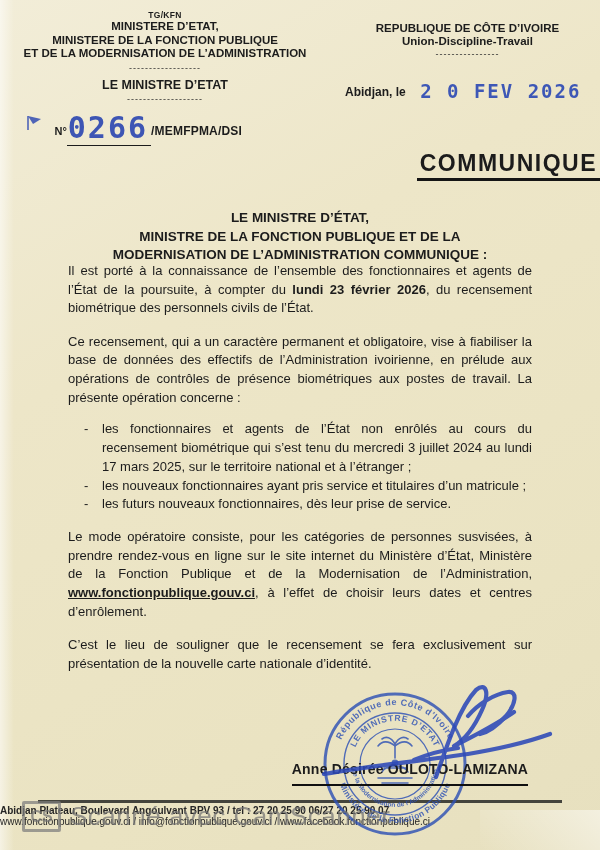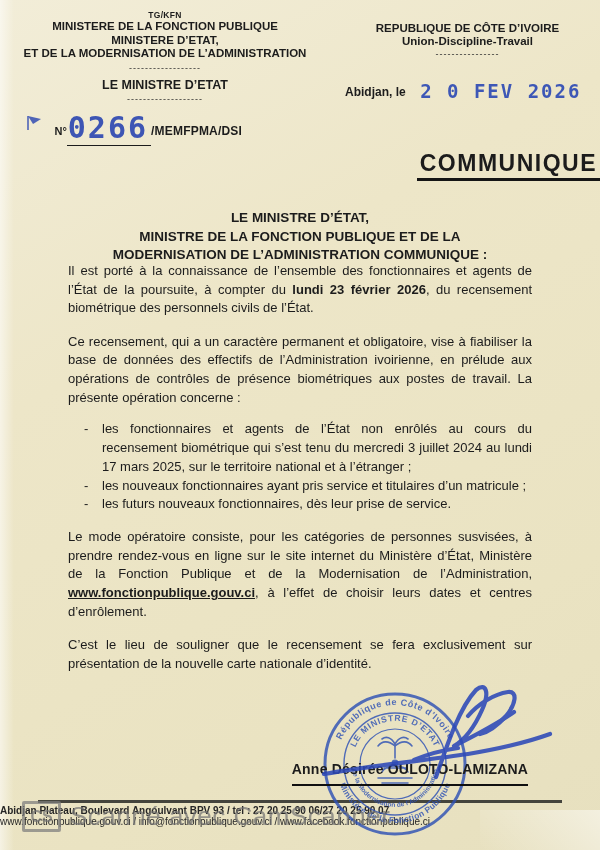--- a/index.html
+++ b/index.html
@@ -78,22 +78,22 @@
 </style>
 </head>
 <body>
 
 <div class="page">
   <div class="edge-light"></div>
   <div class="corner-light"></div>
 
   <div class="hdr-left">
     <div class="ref-code">TG/KFN</div>
+    <div class="min-line">MINISTERE D’ETAT,</div>
     <div class="min-line">MINISTERE DE LA FONCTION PUBLIQUE</div>
-    <div class="min-line">MINISTERE D’ETAT,</div>
     <div class="min-line">ET DE LA MODERNISATION DE L’ADMINISTRATION</div>
     <div class="dashes">------------------</div>
     <div class="minister">LE MINISTRE D’ETAT</div>
     <div class="dashes">-------------------</div>
   </div>
 
   <div class="hdr-right">
     <div class="rep">REPUBLIQUE DE CÔTE D’IVOIRE</div>
     <div class="motto">Union-Discipline-Travail</div>
     <div class="dashes">----------------</div>

